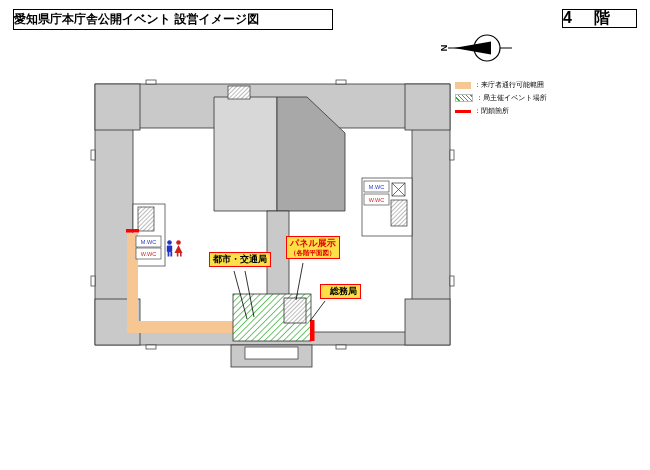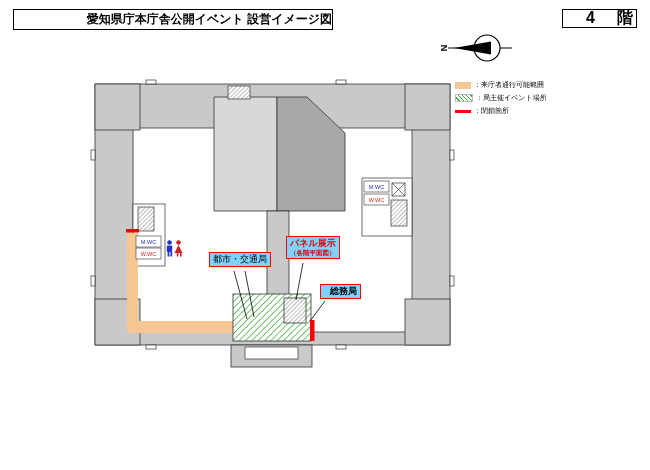--- a/index.html
+++ b/index.html
@@ -2,39 +2,39 @@
 <html><head>
 <meta charset="utf-8">
 <style>
   html,body{margin:0;padding:0;}
   body{
     width:650px;height:470px;position:relative;background:#ffffff;overflow:hidden;
     font-family:"Liberation Sans","DejaVu Sans",sans-serif;color:#000;
   }
   .frame-box{
     position:absolute;border:1.5px solid #000;background:#fff;
-    display:flex;align-items:center;justify-content:flex-end;font-weight:bold;
+    display:flex;align-items:center;justify-content:flex-start;font-weight:bold;
   }
   #title-box{left:13px;top:9px;width:318px;height:19px;font-size:12px;}
   #floor-box{left:562px;top:9px;width:73px;height:17px;font-size:16px;letter-spacing:3px;}
   #plan-svg{position:absolute;left:0;top:0;}
   
   .legend{position:absolute;left:455px;top:81px;display:flex;flex-direction:column;gap:5px;}
   .legend-row{display:flex;align-items:center;gap:3px;height:8px;}
   .legend-label{font-size:7px;white-space:nowrap;}
   .sw{width:16px;height:7px;flex:0 0 16px;}
   .sw-corridor{background:#F6C793;}
   .sw-event{background:repeating-linear-gradient(45deg,#ffffff 0px,#ffffff 2px,#33aa33 2px,#33aa33 3px);border:1px solid #bbb;height:6px;}
   .sw-closed{height:3px;background:#ff0000;}
   
   .plan-label{
-    position:absolute;background:#7dd3fc;border:1.5px solid #ff0000;
+    position:absolute;background:#fde047;border:1.5px solid #ff0000;
     text-align:center;line-height:1.2;padding:1px 3px;white-space:nowrap;z-index:5;
   }
-  #label-urban{left:209px;top:252px;font-size:9px;font-weight:normal;color:#000;text-align:right;}
+  #label-urban{left:209px;top:252px;font-size:9px;font-weight:bold;color:#000;text-align:right;}
   #label-panel{left:286px;top:236px;font-size:9px;font-weight:bold;color:#e00000;}
   #label-panel .sub{display:block;font-size:6.5px;font-weight:bold;}
   #label-somu{left:320px;top:284px;font-size:9px;font-weight:bold;color:#000;padding-left:9px;}
 </style>
 </head>
 <body>
 
 <div id="title-box" class="frame-box">
   <span>愛知県庁本庁舎公開イベント 設営イメージ図</span>
 </div>

